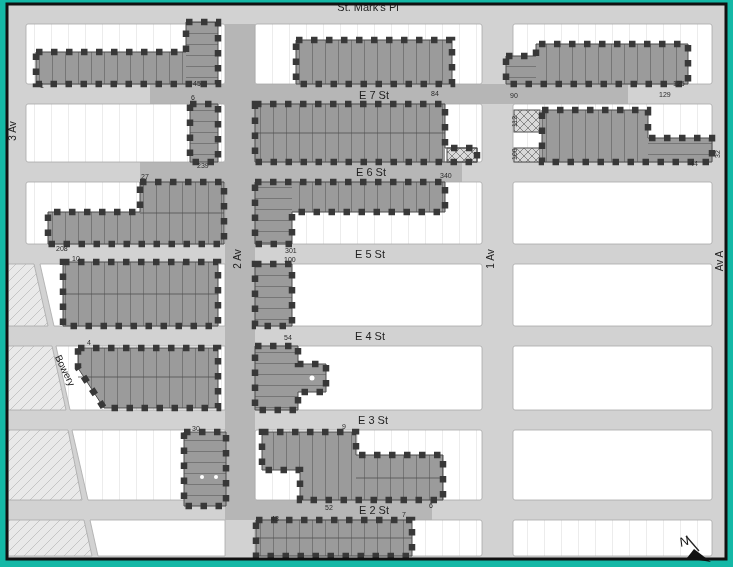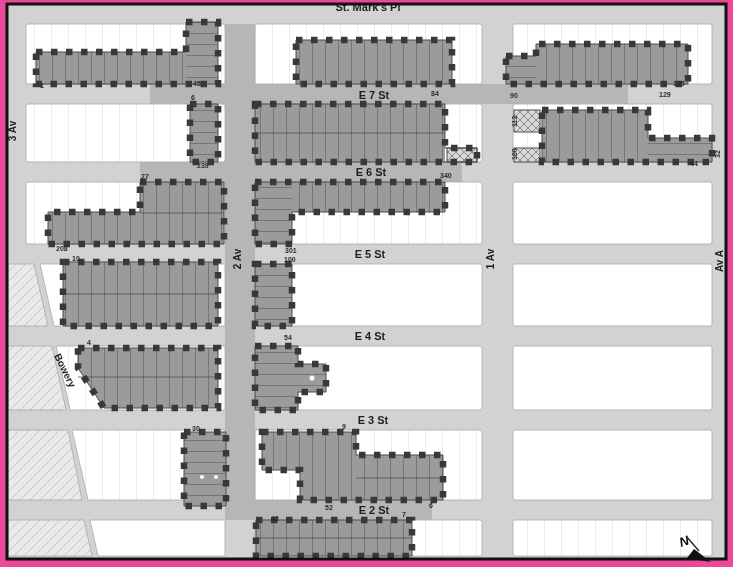--- a/index.html
+++ b/index.html
@@ -1,16 +1,16 @@
 <!DOCTYPE html>
 <html><head>
 <meta charset="utf-8">
 <style>
   html,body{margin:0;padding:0;background:#ffffff;}
-  .map-wrap{position:relative;width:733px;height:567px;background:#ec4899;overflow:hidden;font-weight:bold;}
+  .map-wrap{position:relative;width:733px;height:567px;background:#14b8a6;overflow:hidden;}
   svg{display:block;}
   text{font-family:"Liberation Sans", sans-serif;fill:#222222;}
   .street-label{font-size:11px;text-anchor:middle;fill:#1f1f1f;}
   .av-label{font-size:10px;text-anchor:middle;fill:#1f1f1f;}
   .addr{font-size:7px;fill:#2b2b2b;font-family:"Liberation Sans",sans-serif;}
   .n-label{font-size:13px;font-style:italic;fill:#111;}
   .block{stroke:#a8a8a8;stroke-width:0.8;}
   .dist-outline{fill:none;stroke:#4c4c4c;stroke-width:1;}
   .dist-dash{fill:none;stroke:#383838;stroke-width:6.5;stroke-dasharray:6.5 8.5;}
   .lotline{stroke:#525252;stroke-width:0.8;}

